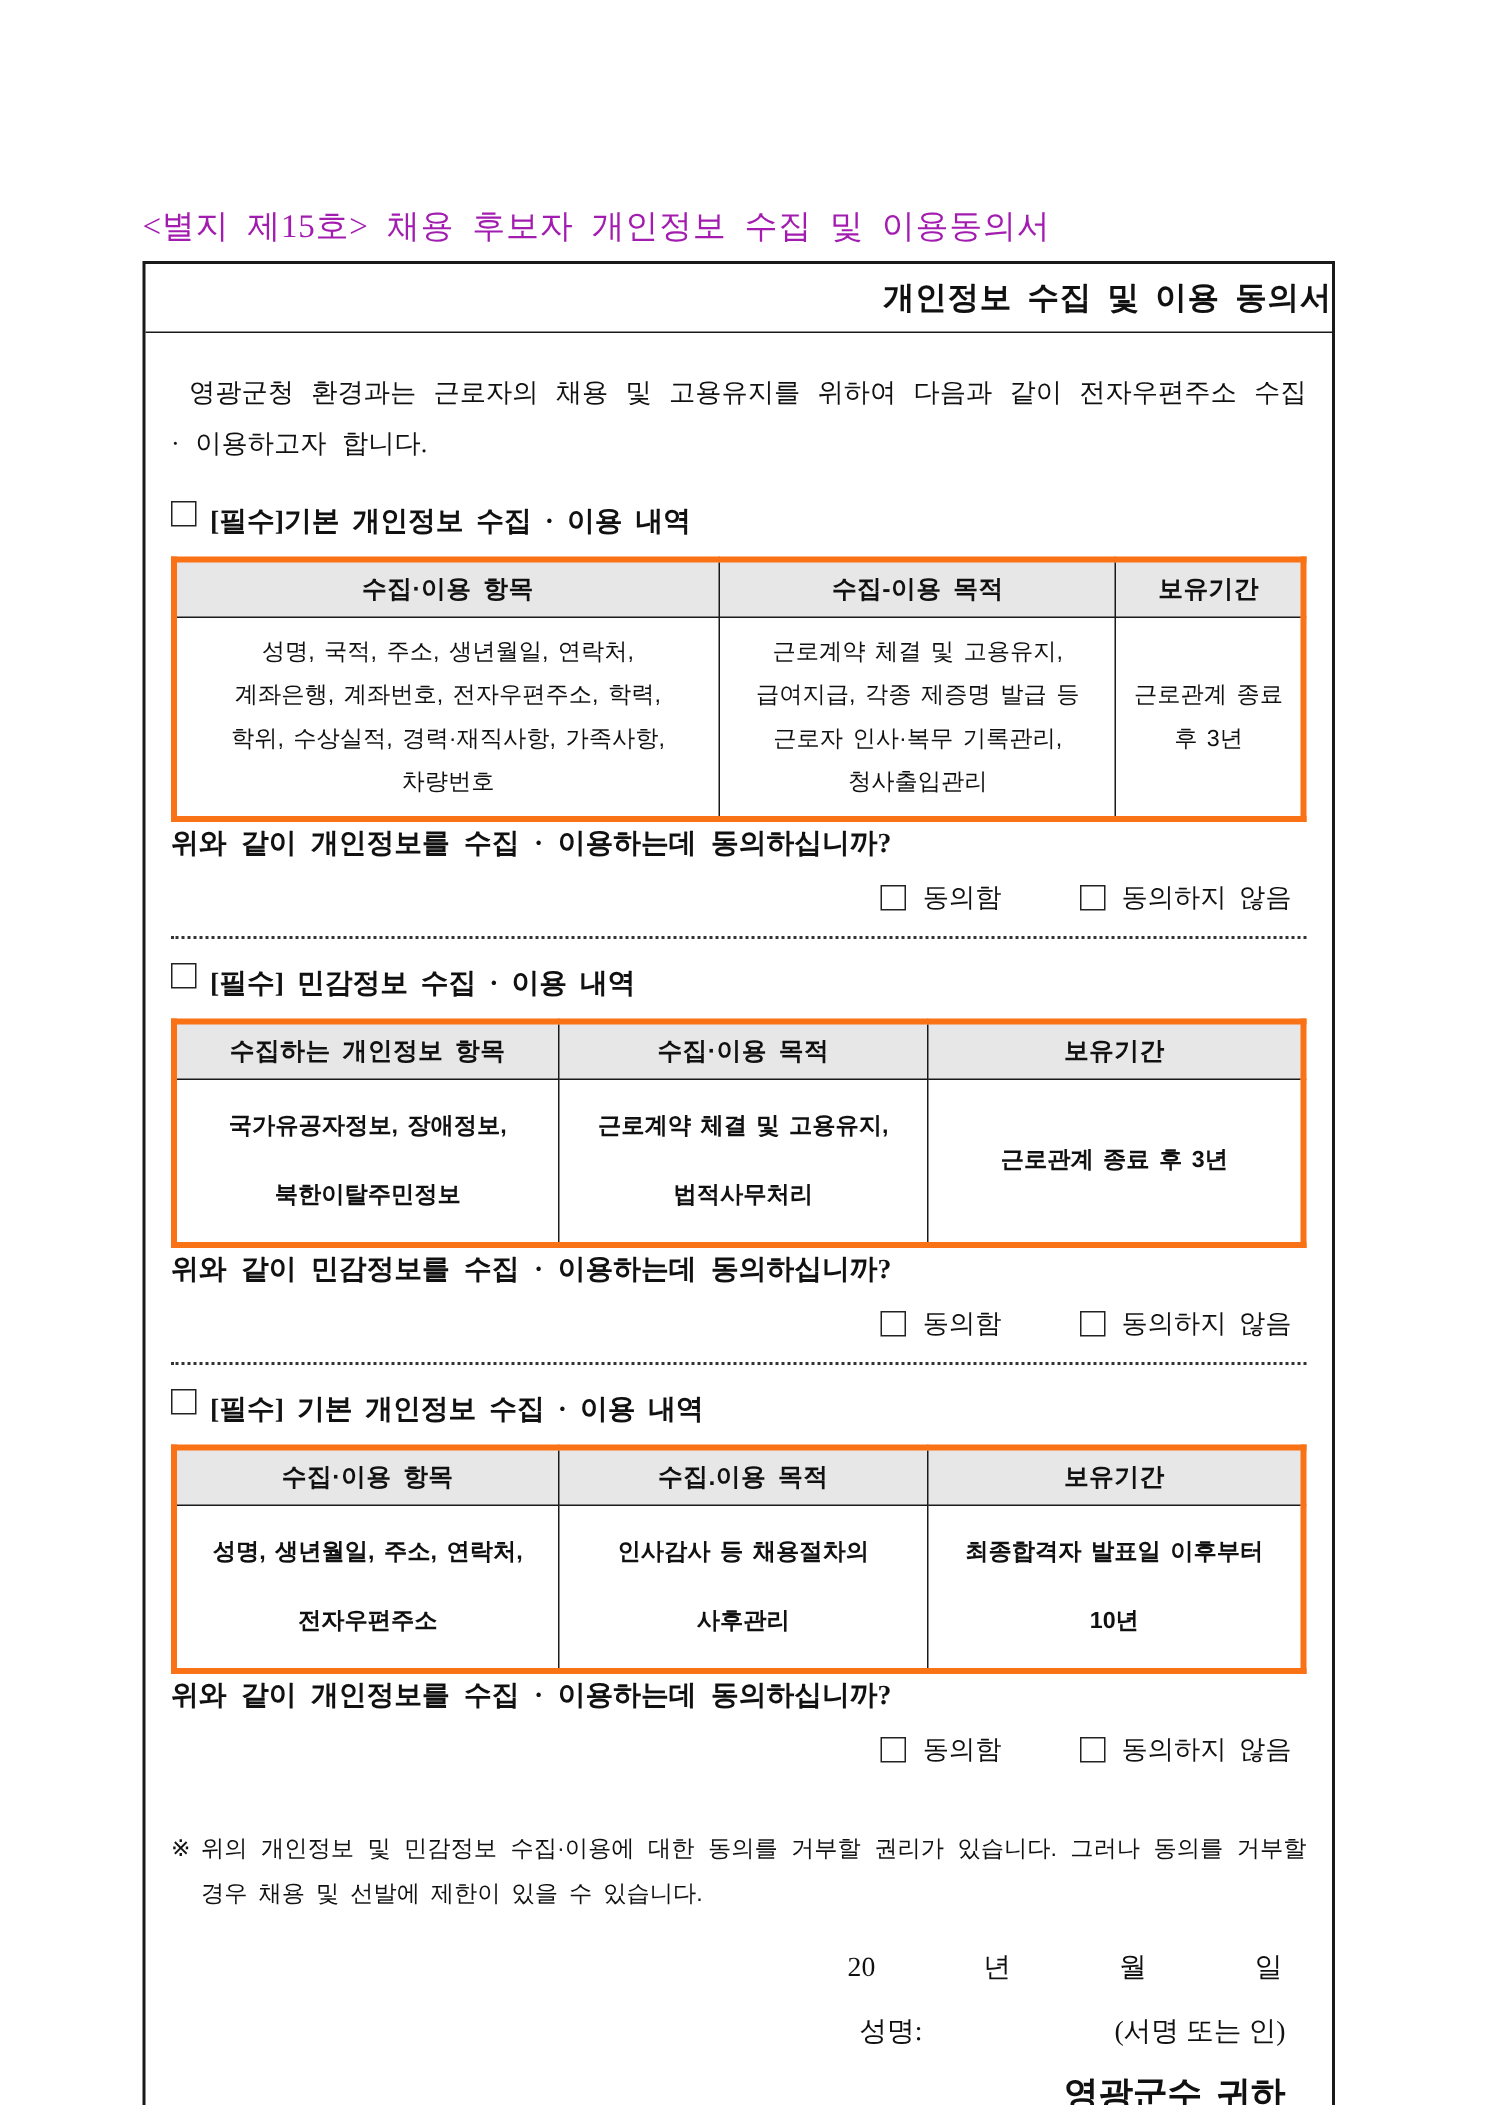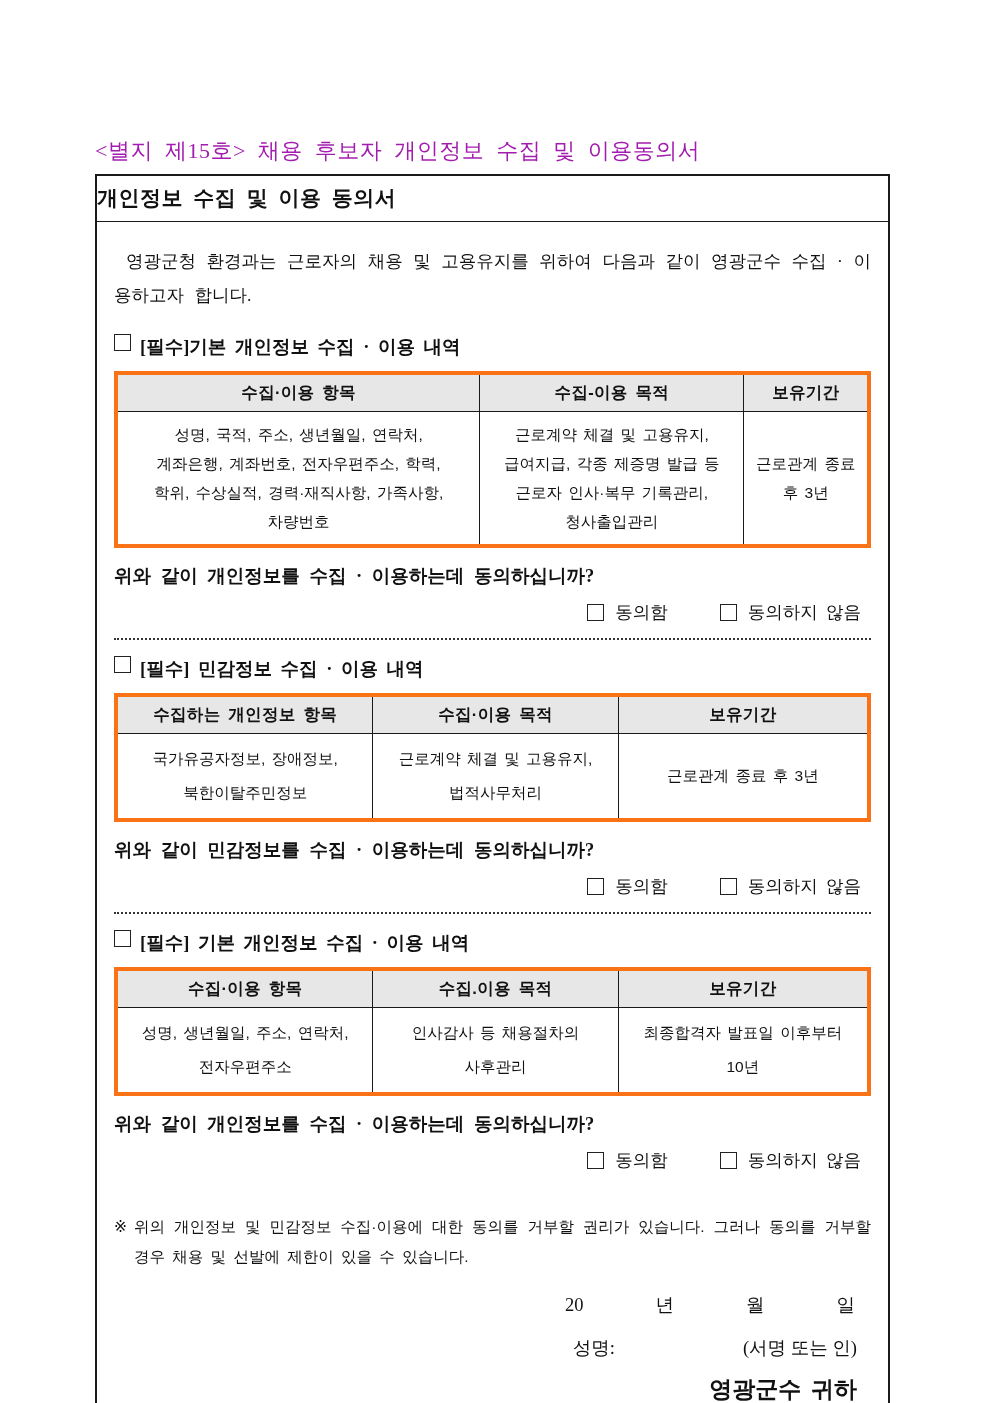--- a/index.html
+++ b/index.html
@@ -20,21 +20,21 @@
   }
 
   .form-box {
     margin-left: 95px;
     width: 795px;
     border: 2px solid #1a1a1a;
     background: #fff;
   }
 
   .form-title-row {
-    text-align: left;
+    text-align: right;
     font-family: "Liberation Sans", "DejaVu Sans", sans-serif;
     font-weight: bold;
     font-size: 21px;
     letter-spacing: 0.5px;
     word-spacing: 4px;
     padding: 8px 0 9px 0;
     border-bottom: 1px solid #1a1a1a;
   }
 
   .form-body { padding: 0 17px 26px 17px; }
@@ -86,26 +86,26 @@
     border: 1px solid #1a1a1a;
     text-align: center;
     vertical-align: middle;
     font-size: 15.5px;
     line-height: 29px;
     padding: 8px 6px;
     white-space: pre-line;
     word-spacing: 2px;
     margin-left: 23px;
   }
-  table.t23 td { line-height: 34px; }
+  table.t23 td { line-height: 46px; font-weight: bold; }
   .t1 .c1 { width: 48.3%; } .t1 .c2 { width: 35.1%; } .t1 .c3 { width: 16.6%; }
   .t23 .c1 { width: 34.1%; } .t23 .c2 { width: 32.6%; } .t23 .c3 { width: 33.3%; }
 
   .question {
-    margin-top: 15px;
+    margin-top: 1px;
     font-size: 18.5px;
     font-weight: bold;
     word-spacing: 5px;
   }
 
   .consent-row {
     display: flex;
     justify-content: flex-end;
     align-items: center;
     gap: 52px;
@@ -167,21 +167,21 @@
 </head>
 <body>
 
 <div class="doc-label">&lt;별지 제15호&gt; 채용 후보자 개인정보 수집 및 이용동의서</div>
 
 <div class="form-box">
   <div class="form-title-row">개인정보 수집 및 이용 동의서</div>
 
   <div class="form-body">
 
-    <p class="intro">영광군청 환경과는 근로자의 채용 및 고용유지를 위하여 다음과 같이 영광군수 수집 · 이용하고자 합니다.</p>
+    <p class="intro">영광군청 환경과는 근로자의 채용 및 고용유지를 위하여 다음과 같이 전자우편주소 수집 · 이용하고자 합니다.</p>
 
     <div>
       <div class="section-heading">
         <span class="sq"></span>
         <span>[필수]기본 개인정보 수집 · 이용 내역</span>
       </div>
       <table class="info-table t1">
         <colgroup>
             <col class="c1">
             <col class="c2">

